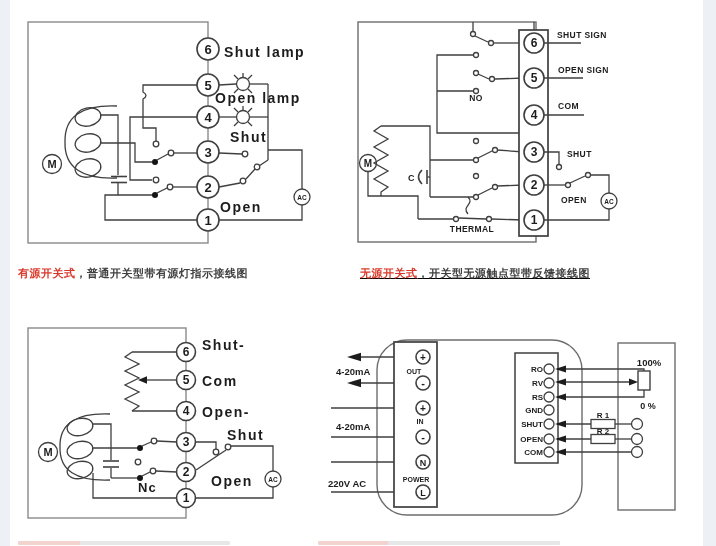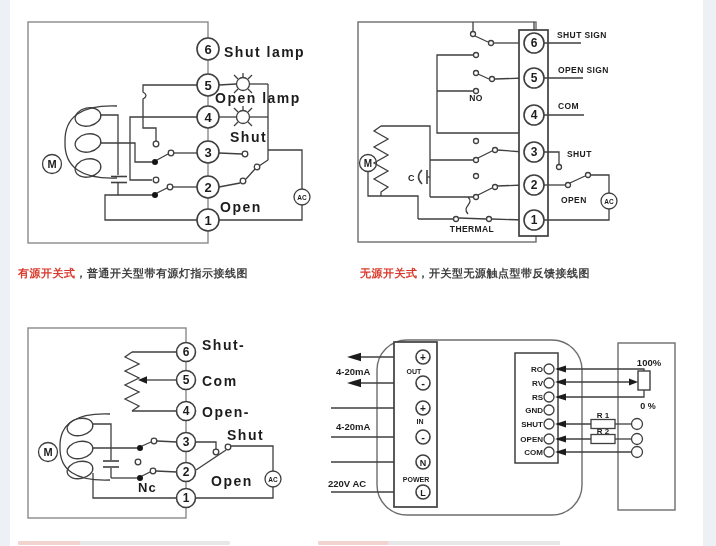--- a/index.html
+++ b/index.html
@@ -387,19 +387,19 @@
         <line x1="615" y1="439" x2="631" y2="439" class="wire"></line>
         <line x1="557" y1="452" x2="631" y2="452" class="wire"></line>
         <polygon points="555,452 566,448.5 566,455.5" class="tri"></polygon>
       </g>
     </g>
   </svg>
 
   <div class="caption" style="left:18px;top:266px;">
     <span class="cap-red">有源开关式</span><span class="cap-rest">，普通开关型带有源灯指示接线图</span>
   </div>
-  <div class="caption" style="left:360px;top:266px;">
+  <div class="caption" style="left:360px;top:266px;text-decoration:underline;">
     <span class="cap-red">无源开关式</span><span class="cap-rest">，开关型无源触点型带反馈接线图</span>
   </div>
 
   <div class="cutoff" style="left:18px;top:541px;width:212px;background:linear-gradient(90deg,#e8a79f 0 62px,#cfcfcf 62px);"></div>
   <div class="cutoff" style="left:318px;top:541px;width:242px;background:linear-gradient(90deg,#e8a79f 0 70px,#cfcfcf 70px);"></div>
 </div>
 
 </body></html>

